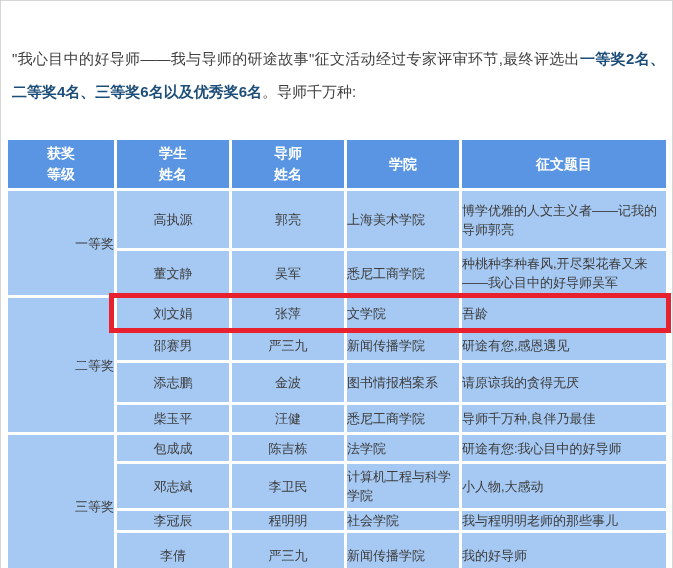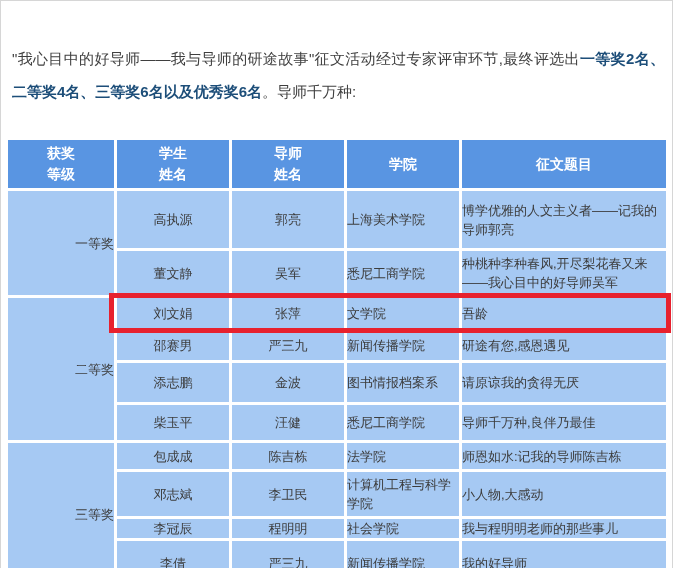--- a/index.html
+++ b/index.html
@@ -88,32 +88,32 @@
         <td class="c">严三九</td>
         <td class="l">新闻传播学院</td>
         <td class="l">研途有您,感恩遇见</td>
       </tr>
       <tr style="height:39px">
         <td class="c">添志鹏</td>
         <td class="c">金波</td>
         <td class="l">图书情报档案系</td>
         <td class="l">请原谅我的贪得无厌</td>
       </tr>
-      <tr style="height:35px">
+      <tr style="height:27px">
         <td class="c">柴玉平</td>
         <td class="c">汪健</td>
         <td class="l">悉尼工商学院</td>
         <td class="l">导师千万种,良伴乃最佳</td>
       </tr>
       <tr style="height:26px">
         <td class="lab" rowspan="4">三等奖</td>
         <td class="c">包成成</td>
         <td class="c">陈吉栋</td>
         <td class="l">法学院</td>
-        <td class="l">师恩如水:记我的导师陈吉栋</td>
+        <td class="l">研途有您:我心目中的好导师</td>
       </tr>
       <tr style="height:44px">
         <td class="c">邓志斌</td>
         <td class="c">李卫民</td>
         <td class="l">计算机工程与科学学院</td>
         <td class="l">小人物,大感动</td>
       </tr>
       <tr style="height:16px">
         <td class="c">李冠辰</td>
         <td class="c">程明明</td>

